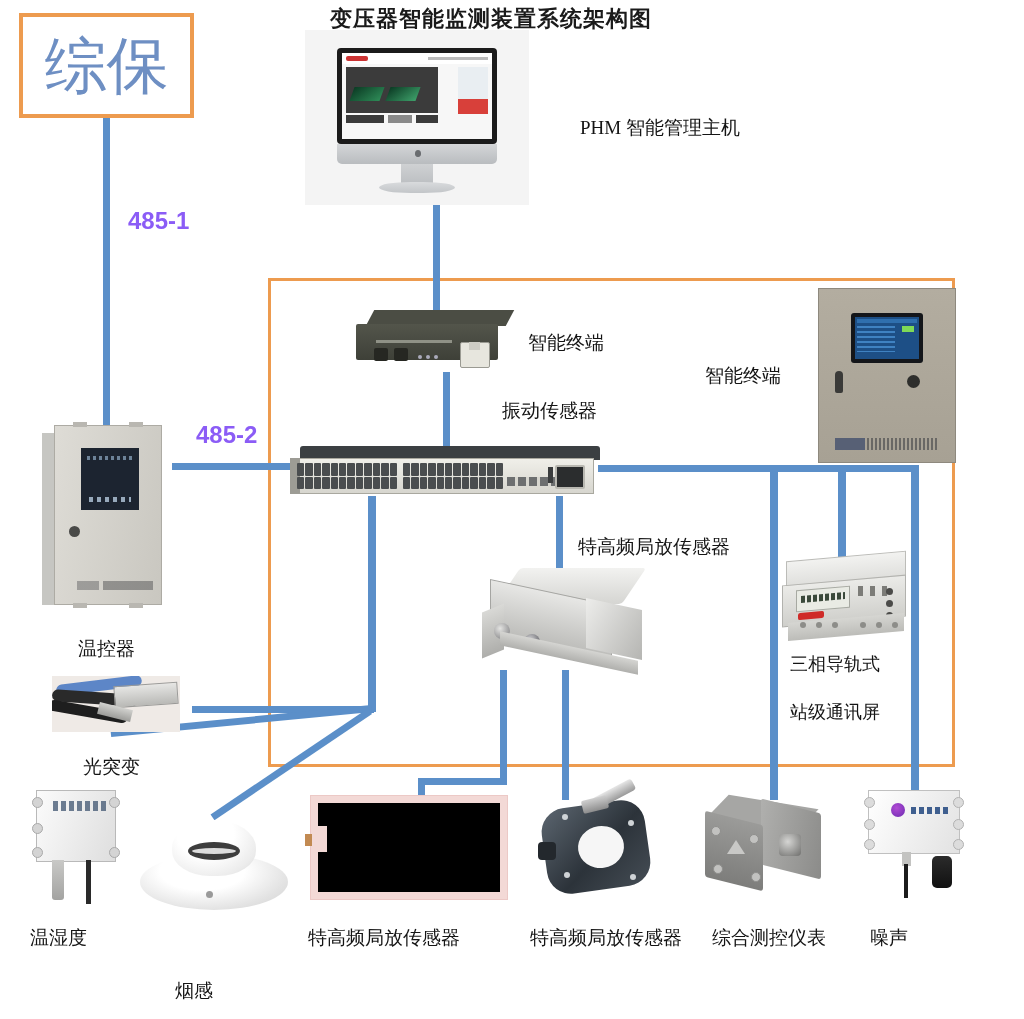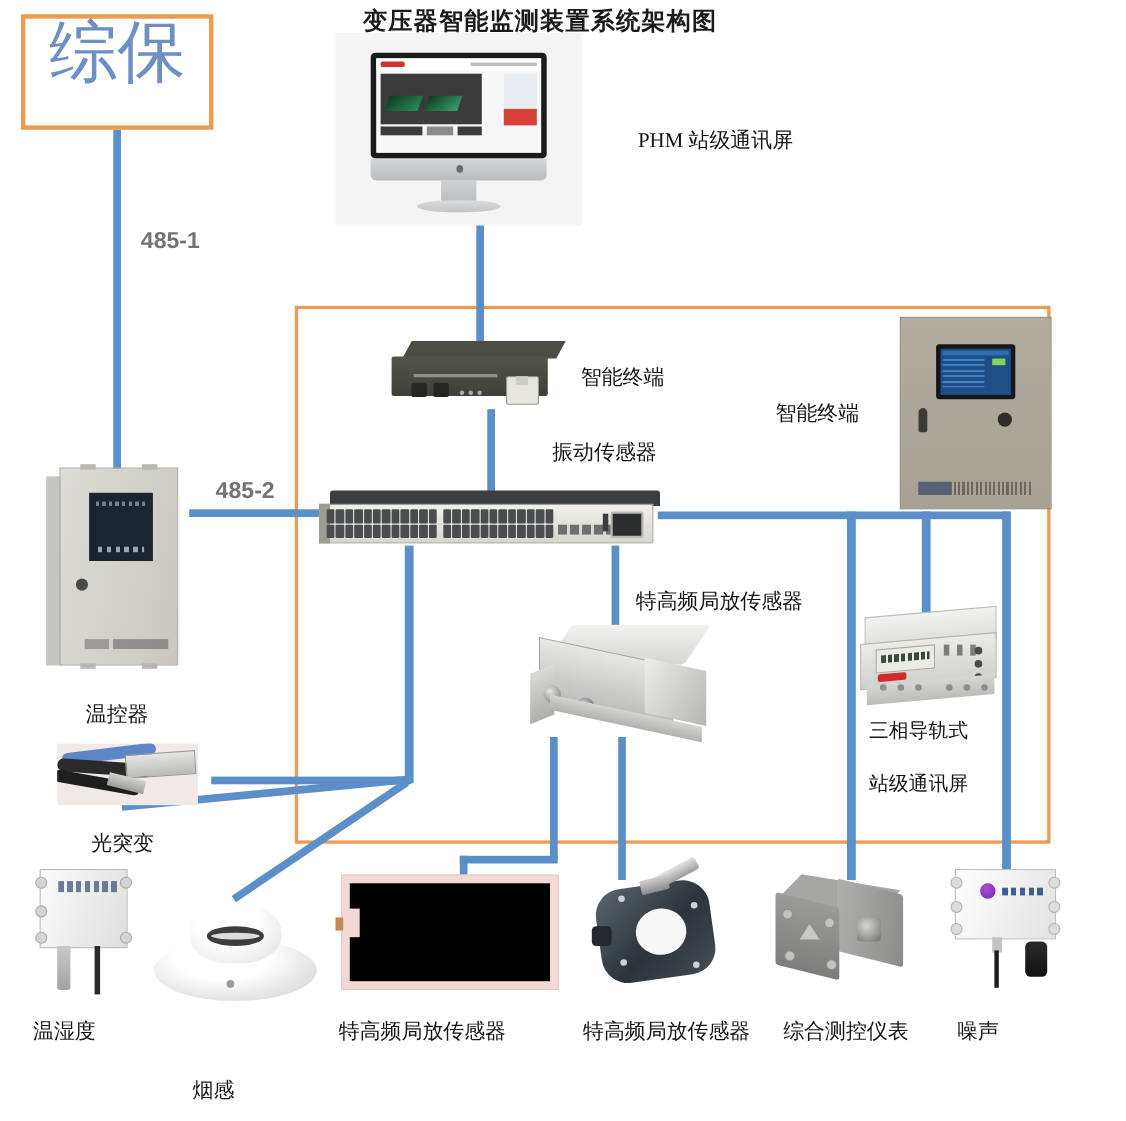--- a/index.html
+++ b/index.html
@@ -11,35 +11,35 @@
   #title{left:330px;top:4px;width:400px;font-size:22px;font-weight:bold;
          letter-spacing:1px;white-space:nowrap;}
 
   
   #zone-box{left:268px;top:278px;width:687px;height:489px;
             border:3px solid #ED9B4F;box-sizing:border-box;}
 
   
   #zb-card{left:19px;top:13px;width:175px;height:105px;
            border:4px solid #ED9B4F;background:#fff;box-sizing:border-box;
-           display:flex;align-items:flex-start;justify-content:center;}
+           display:flex;align-items:center;justify-content:center;}
   #zb-card span{font-size:62px;color:#6E8FC3;line-height:1;
                 font-family:"Liberation Serif","DejaVu Serif",serif;}
 
   
   .ln{position:absolute;background:#5B8FC9;}
   .lnv{width:7px;}
   .lnh{height:7px;}
   .lnd{transform-origin:0 0;height:7px;}
 
   
   .lbl{position:absolute;font-size:19px;white-space:nowrap;color:#141414;
        font-family:"Liberation Serif","DejaVu Serif",serif;}
   .lbl-sm{font-size:18px;}
-  .bus-lbl{position:absolute;font-size:21px;font-weight:bold;color:#737373;
+  .bus-lbl{position:absolute;font-size:24px;font-weight:bold;color:#8b5cf6;
            font-family:"Liberation Sans","DejaVu Sans",sans-serif;white-space:nowrap;}
 
   
   .dev{position:absolute;}
 
   
   #dev-monitor{left:305px;top:30px;width:224px;height:175px;background:#f4f4f4;}
   #dev-monitor .bez{position:absolute;left:32px;top:18px;width:160px;height:96px;
         background:#1b1b1b;border-radius:4px;padding:5px;box-sizing:border-box;}
   #dev-monitor .scr{width:100%;height:100%;background:#f7f7f7;position:relative;overflow:hidden;}
@@ -281,21 +281,21 @@
 <div class="ln lnh abs" style="left:418px;top:778px;width:89px;"></div>
 <div class="ln lnv abs" style="left:418px;top:778px;height:24px;"></div>
 
 <div class="ln lnv abs" style="left:562px;top:670px;height:130px;"></div>
 
 <div class="abs" id="zb-card">
   <span>综保</span>
 </div>
 
 <div class="bus-lbl" style="left:128px;top:207px;">485-1</div>
-<div class="bus-lbl" style="left:196px;top:435px;">485-2</div>
+<div class="bus-lbl" style="left:196px;top:421px;">485-2</div>
 
 <div class="dev" id="dev-monitor">
   <div class="bez">
     <div class="scr">
       <div class="s-top"></div>
         <div class="s-logo"></div>
         <div class="s-nav"></div>
       <div class="s-hero"></div>
         <div class="s-g1"></div>
         <div class="s-g2"></div>
@@ -304,21 +304,21 @@
       <div class="s-b1"></div>
         <div class="s-b2"></div>
         <div class="s-b3"></div>
     </div>
   </div>
   <div class="chin"></div>
     <div class="apple"></div>
   <div class="neck"></div>
     <div class="base"></div>
 </div>
-<div class="lbl" style="left:580px;top:115px;">PHM 站级通讯屏</div>
+<div class="lbl" style="left:580px;top:115px;">PHM 智能管理主机</div>
 
 <div class="dev" id="dev-mc">
   <div class="top"></div>
   <div class="body">
     <div class="lbl2"></div>
     <div class="p1"></div>
       <div class="p2"></div>
     <div class="led" style="left:62px;"></div>
     <div class="led" style="left:70px;"></div>
     <div class="led" style="left:78px;"></div>

